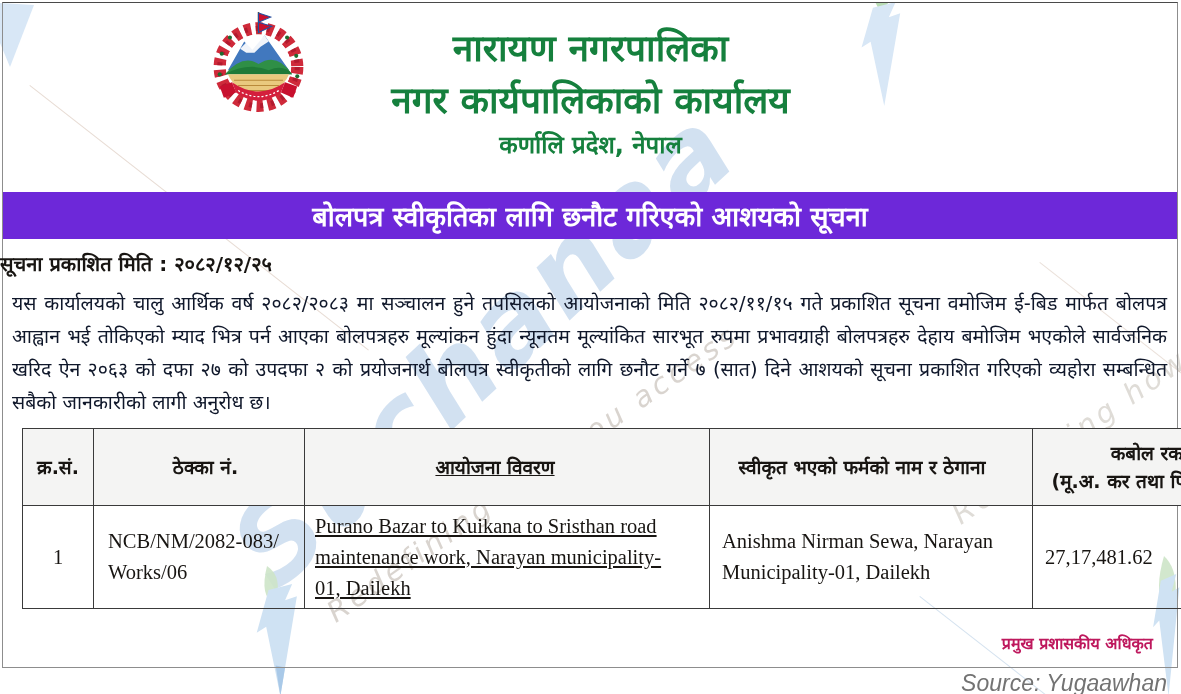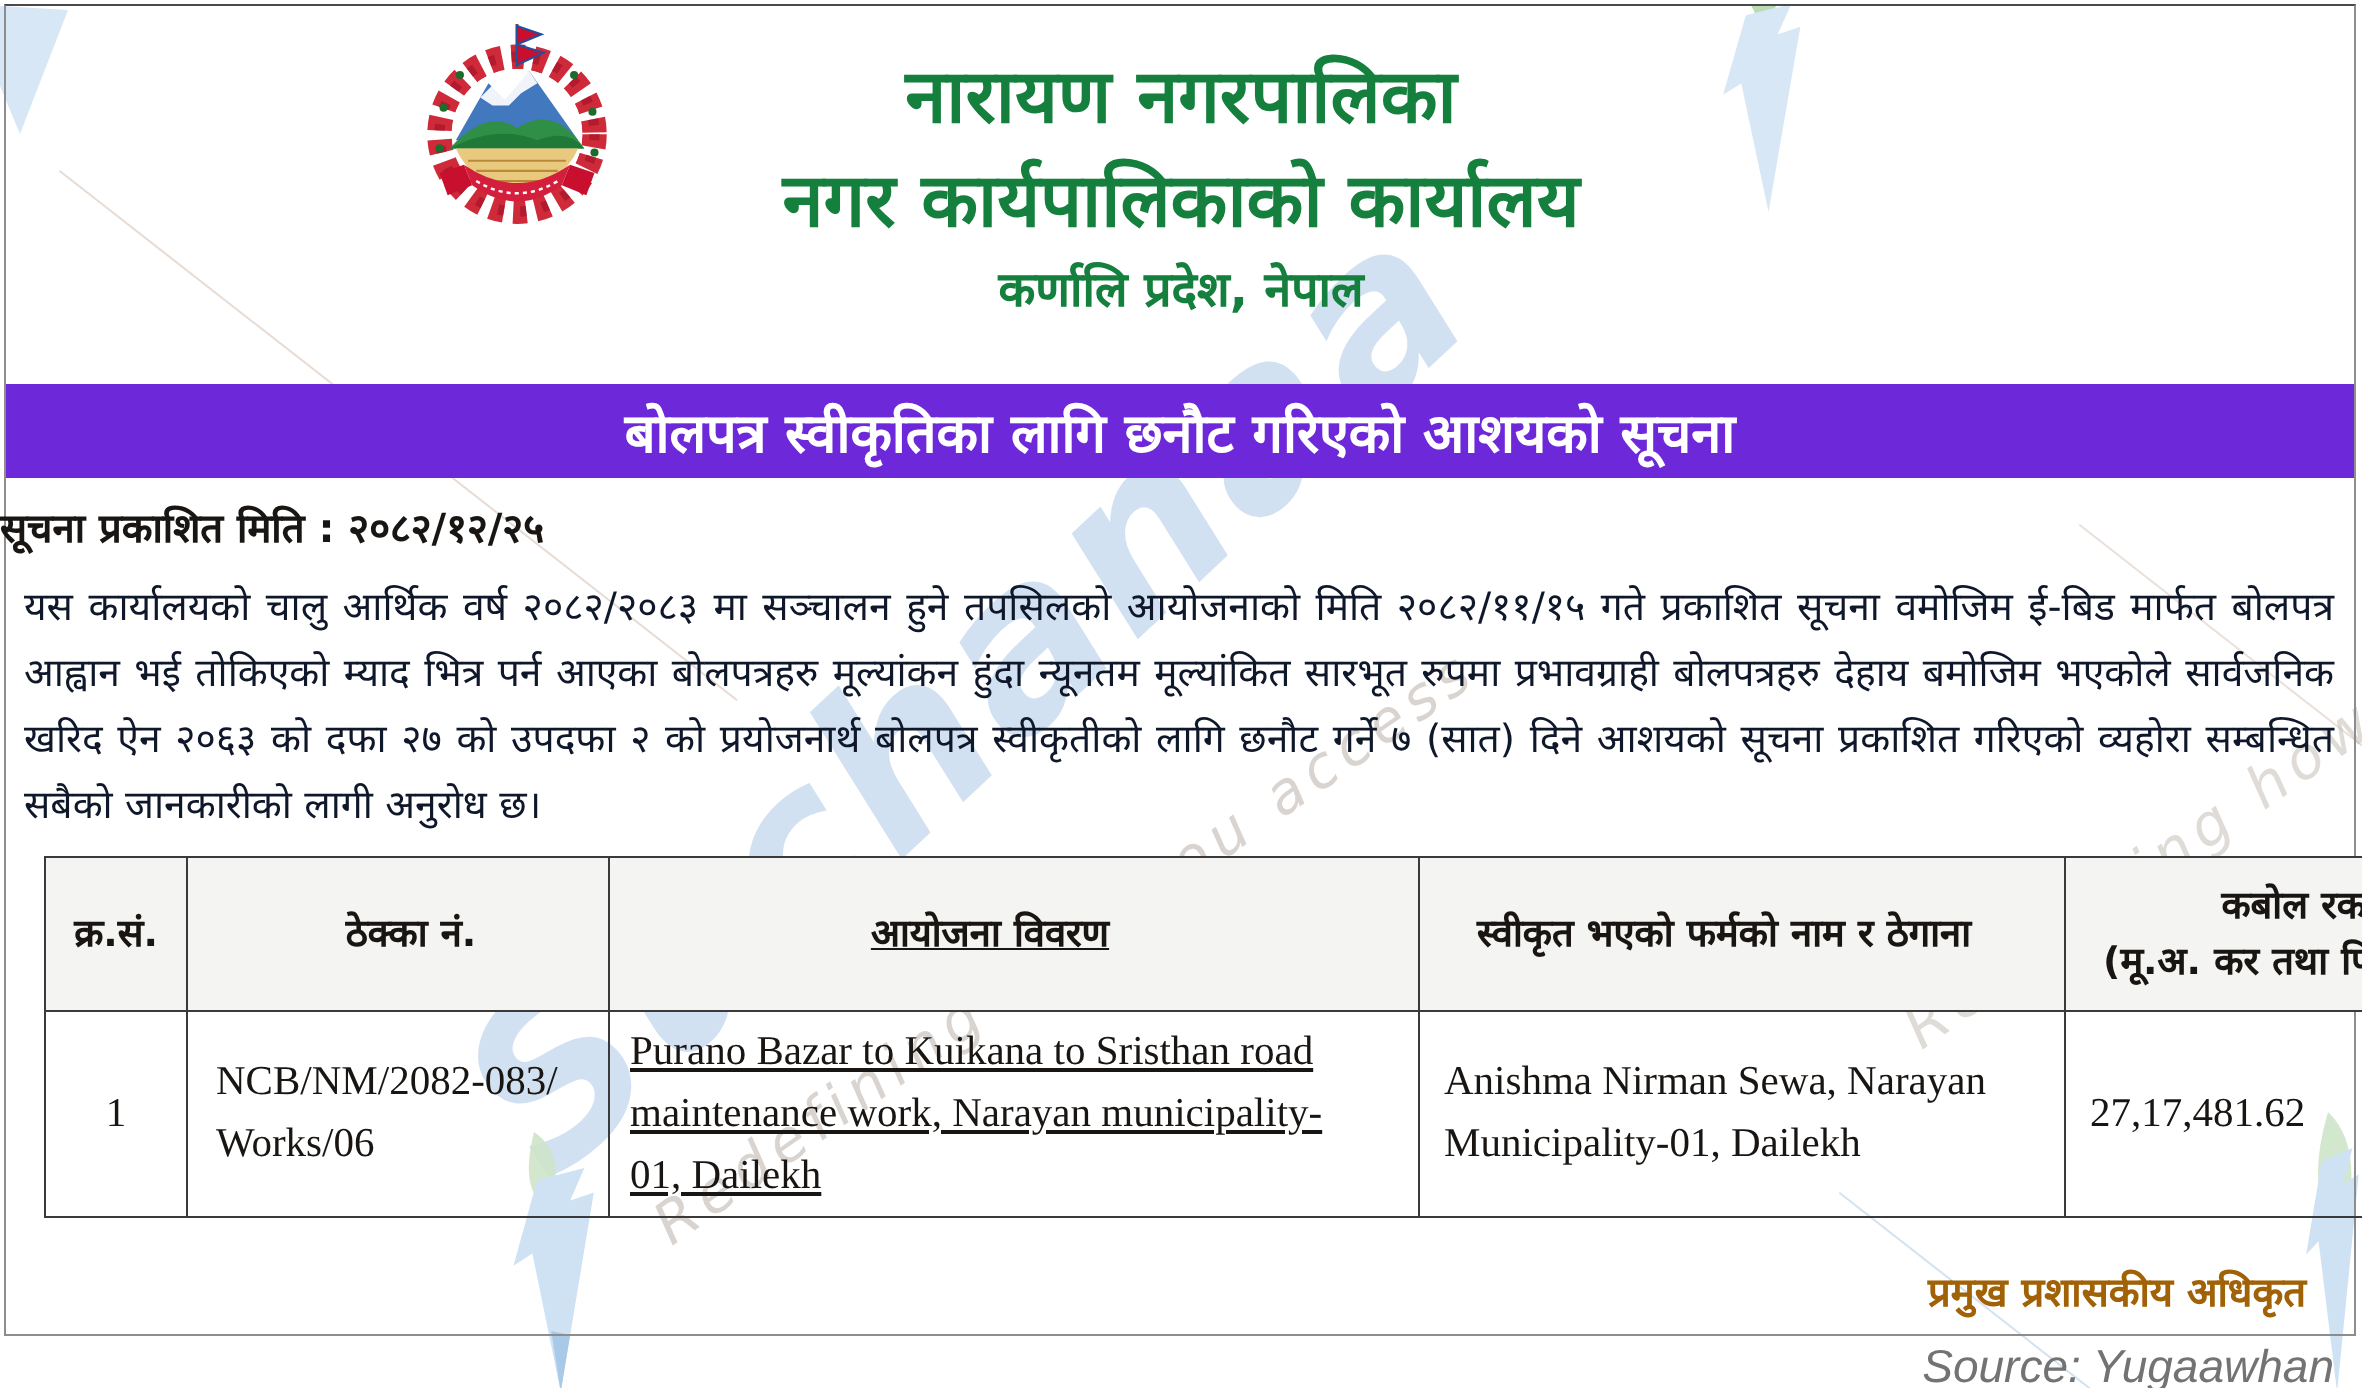--- a/index.html
+++ b/index.html
@@ -44,21 +44,21 @@
   .ttable td,.ttable th{border:1px solid #3a3a3a;vertical-align:middle;}
   .ttable th{background:#f4f4f3;font-size:19px;font-weight:bold;height:74px;text-align:center;
              font-family:"DejaVu Sans",sans-serif;white-space:pre-line;line-height:1.5;}
   .ttable td{height:100px;font-family:"Liberation Serif","DejaVu Serif",serif;font-size:20.5px;line-height:31px;}
   .c-sn{width:68px;text-align:center;}
   .c-contract{width:195px;padding-left:14px;white-space:pre-line;}
   .c-project{width:360px;padding-left:10px;padding-right:34px;text-decoration:underline;}
   .c-firm{width:280px;padding-left:12px;padding-right:30px;}
   .c-amount{width:233px;padding-left:12px;}
 
-  .signature{position:absolute;right:28px;top:632px;font-size:20px;font-weight:bold;color:#a16207;}
+  .signature{position:absolute;right:28px;top:632px;font-size:16px;font-weight:bold;color:#be185d;}
   .source{position:absolute;right:14px;top:670px;font-size:23px;font-style:italic;color:#737373;
           font-family:"Liberation Sans","DejaVu Sans",sans-serif;}
 </style>
 </head>
 <body>
 
 <div class="stage">
 
   <div class="wm-big">Suchanaa</div>
   <div class="wm-tag t1">Redefining how you access</div>

